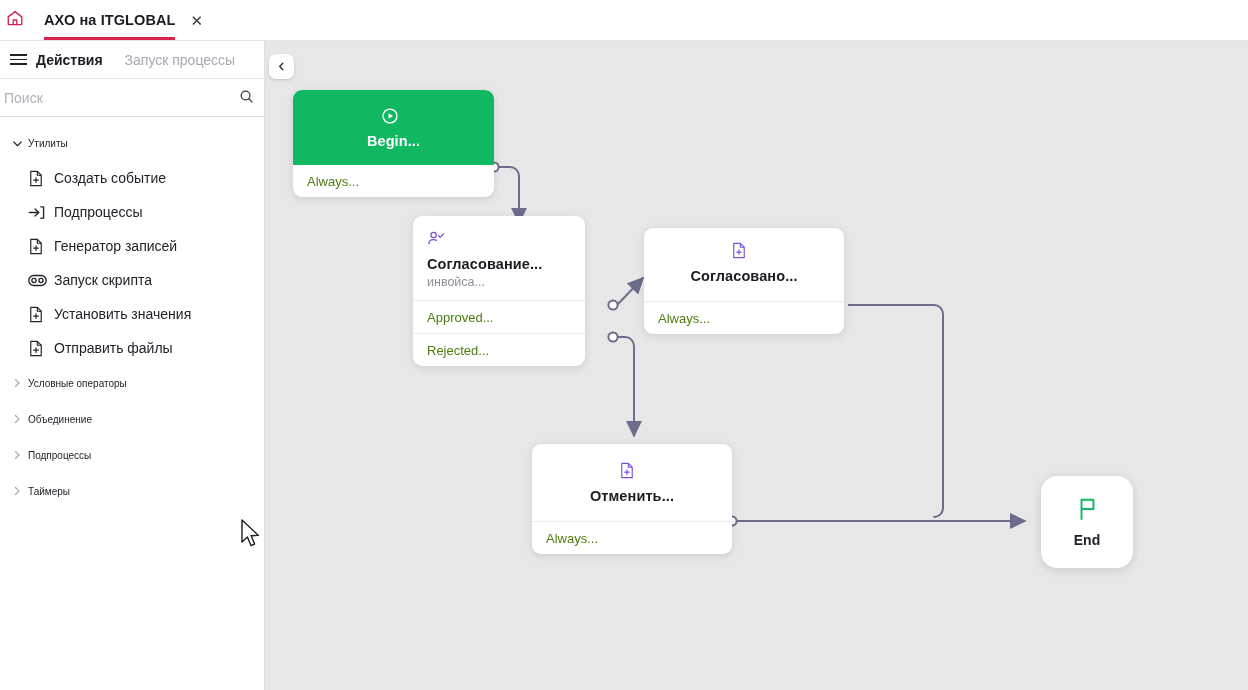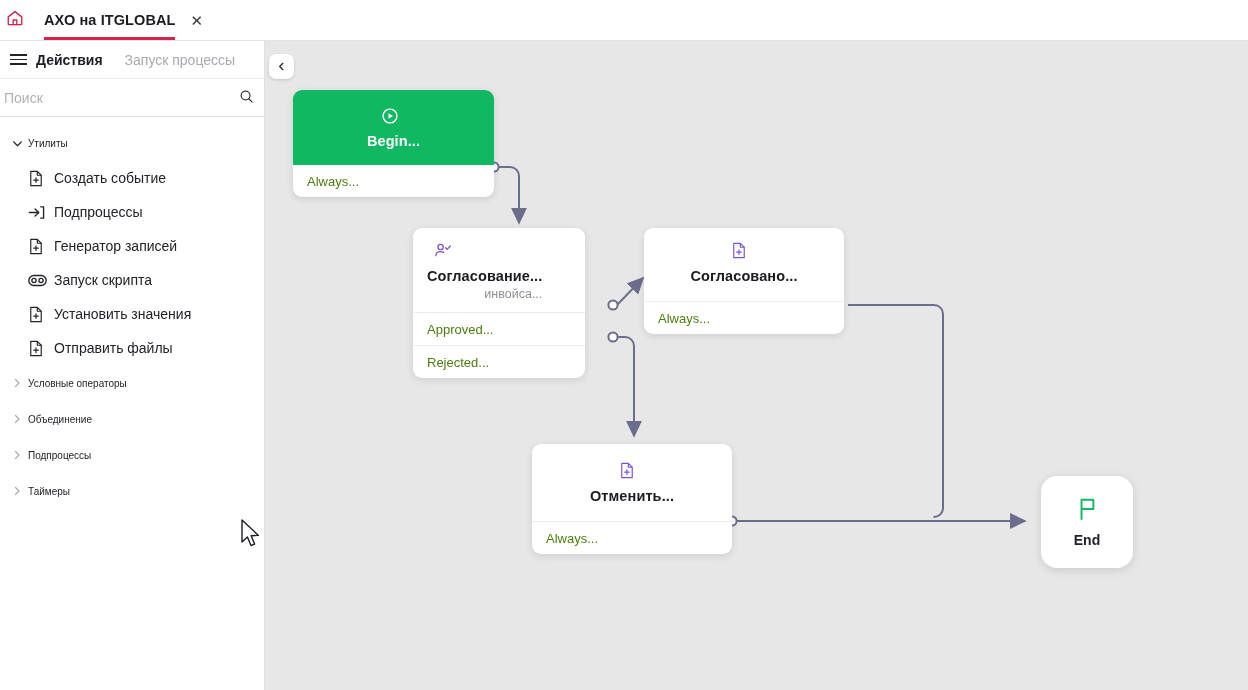--- a/index.html
+++ b/index.html
@@ -435,21 +435,21 @@
             <path d="M10 8.4l6 3.6-6 3.6z" fill="#ffffff" stroke="none"></path>
           </svg>
       </span>
       <span class="node-title white">Begin...</span>
     </div>
     <div class="port-row no-border">
       <span>Always...</span>
     </div>
   </div>
 
-  <div class="node" style="left:148px; top:187px; width:172px;text-align:right;">
+  <div class="node" style="left:148px; top:175px; width:172px;">
     <div class="node-head">
       <span class="node-icon">
         <svg width="19" height="18" viewBox="0 0 26 24" fill="none" stroke="#7b52d6" stroke-width="1.8" stroke-linecap="round" stroke-linejoin="round">
             <circle cx="9" cy="6.6" r="3.6"></circle>
             <path d="M2.6 18.4c0-3.6 2.9-5.6 6.4-5.6 1.5 0 2.9.4 4 1"></path>
             <path d="M15.8 7.6l2.2 2.2 4.4-4.6"></path>
           </svg>
       </span>
       <div>
         <div class="node-title">Согласование...</div>

